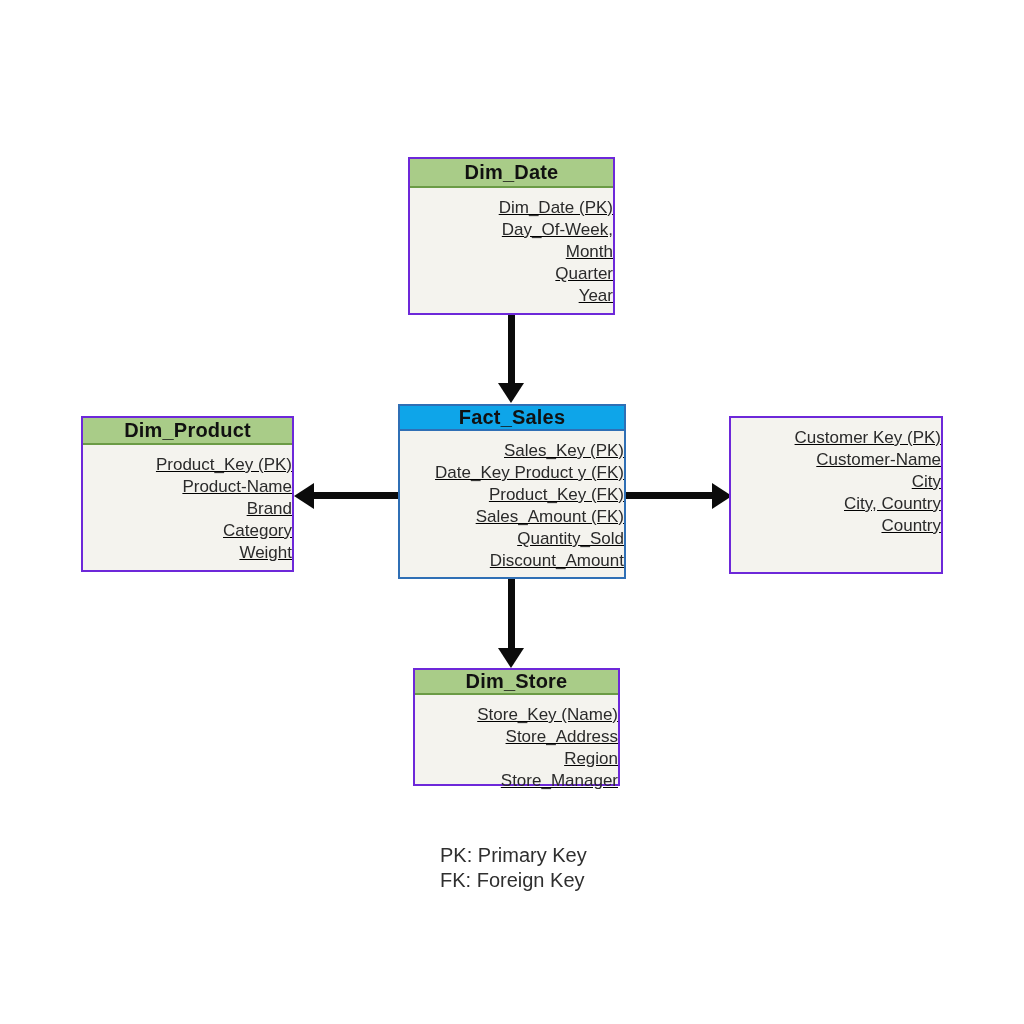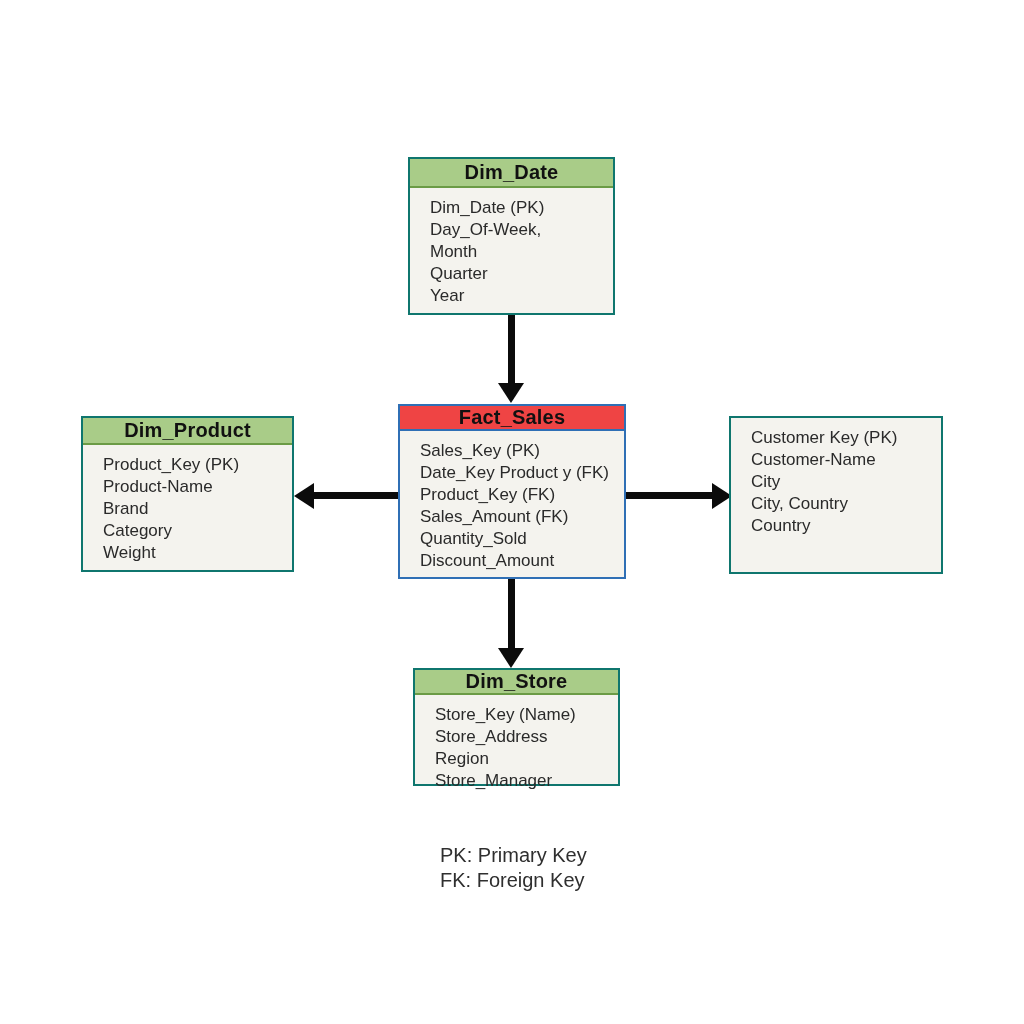--- a/index.html
+++ b/index.html
@@ -14,50 +14,52 @@
     background: #ffffff;
     font-family: "Liberation Sans", sans-serif;
     overflow: hidden;
   }
 
   
   .entity {
     position: absolute;
     box-sizing: border-box;
     background: #f4f3ee;
-    border: 2px solid #0f766e;
+    border: 2px solid #6d28d9;
     display: flex;
     flex-direction: column;
+    text-align: right;
   }
   .entity.fact {
     border-color: #2f6fb5;
   }
   .entity-header {
     box-sizing: border-box;
     background: #a9cc88;
     border-bottom: 2px solid #6b9b46;
     height: 42px;
     display: flex;
     align-items: center;
     justify-content: center;
   }
   .entity.fact .entity-header {
-    background: #ef4444;
+    background: #0ea5e9;
     border-bottom-color: #2f6fb5;
   }
   .entity-title {
     font-size: 20px;
     font-weight: bold;
     color: #111111;
     letter-spacing: 0.2px;
     white-space: nowrap;
   }
   .entity-body {
     flex: 1;
-    padding: 9px 12px 6px 20px;
+    padding: 9px 0 6px 20px;
+    text-decoration: underline;
   }
   .attr {
     font-size: 17px;
     line-height: 22px;
     color: #2a2a2a;
     white-space: nowrap;
   }
 
   
   .conn-line {

